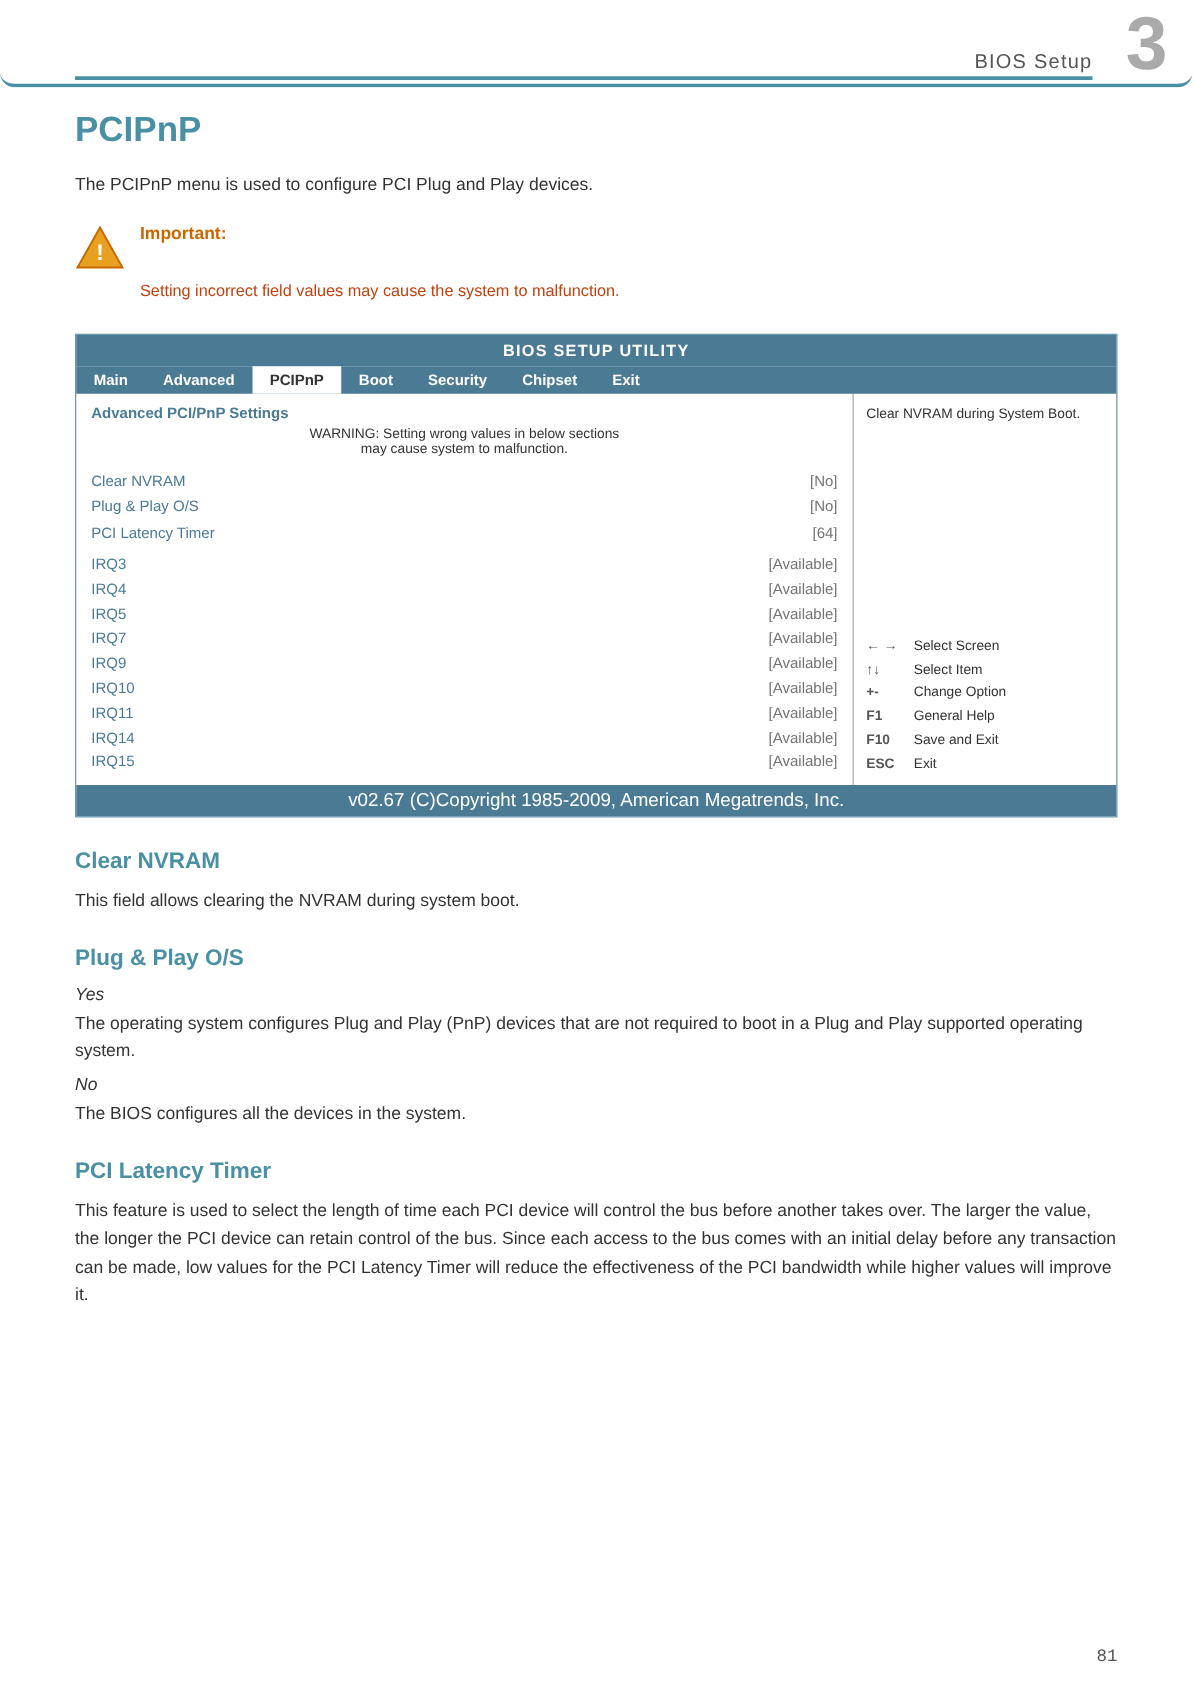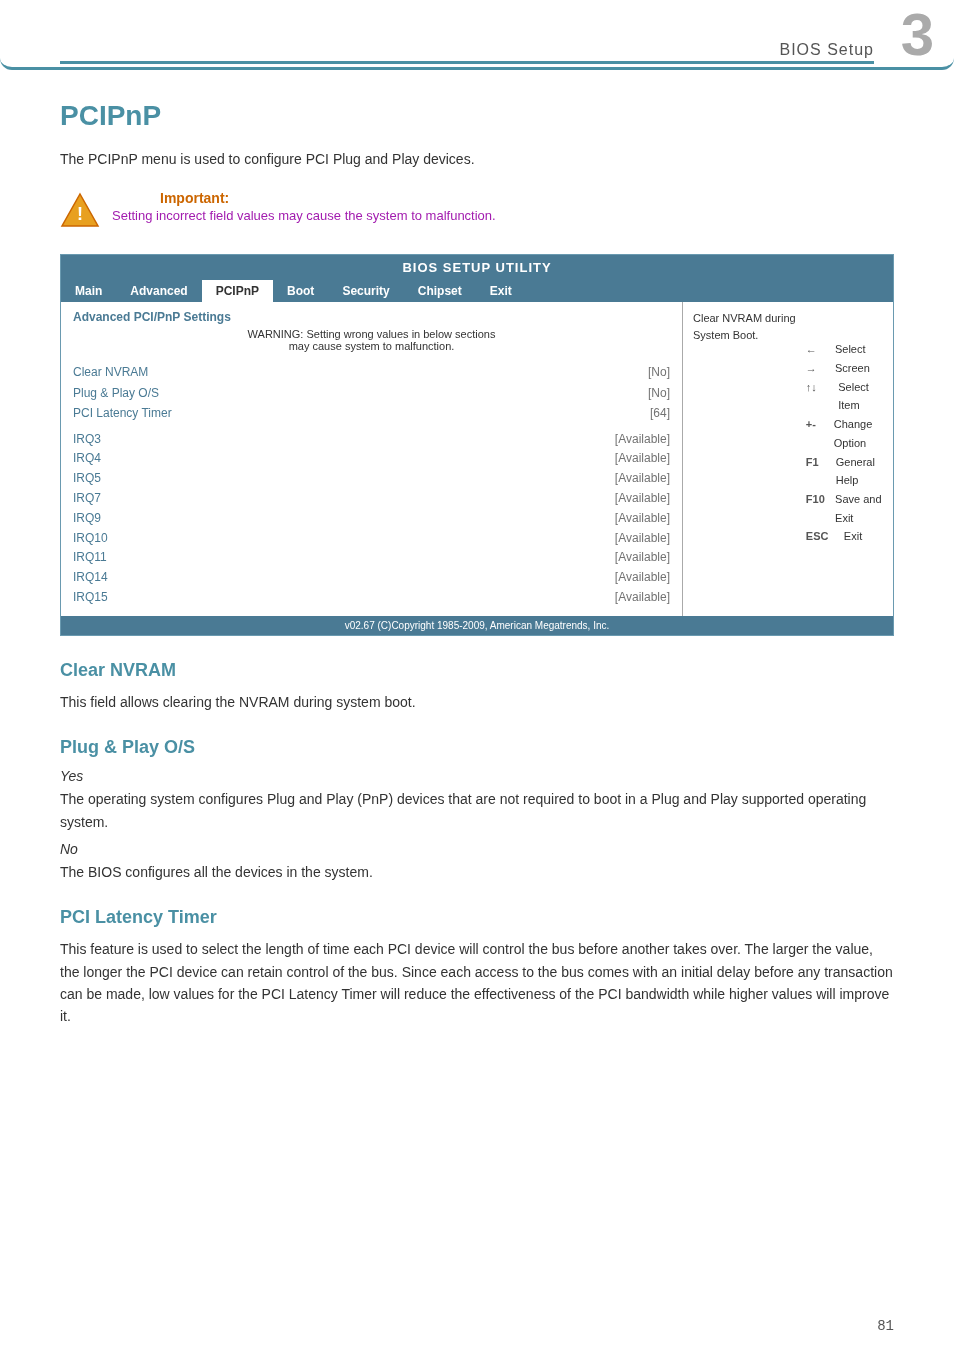--- a/index.html
+++ b/index.html
@@ -42,21 +42,21 @@
       position: absolute;
       bottom: 3px;
       left: 60px;
       right: 80px;
       height: 3px;
       background: linear-gradient(to right, #4a90a4, #4a90a4);
     }
 
     
     .content {
-      padding: 30px 60px;
+      padding: 18px 60px;
     }
 
     .page-title {
       font-size: 28px;
       color: #4a90a4;
       font-weight: bold;
       margin-bottom: 16px;
     }
 
     .intro-text {
@@ -75,26 +75,26 @@
     }
     .warning-icon {
       width: 40px;
       height: 40px;
       flex-shrink: 0;
     }
     .warning-text .warning-title {
       color: #cc6600;
       font-weight: bold;
       font-size: 14px;
-      margin-left: 48px;
     }
     .warning-text .warning-body {
-      color: #a21caf;
+      color: #c2410c;
       font-size: 13px;
       line-height: 1.5;
+      margin-top: 29px;
     }
     .bios-section-header {
       color: #4a7a94;
       font-weight: bold;
       font-size: 12px;
       margin-bottom: 4px;
     }
     .bios-warning {
       color: #333;
       font-size: 11px;
@@ -215,32 +215,33 @@
     .bios-main-panel {
       flex: 1;
       padding: 8px 12px;
       border-right: 1px solid #aaa;
     }
     .bios-side-panel {
       width: 210px;
       padding: 8px 10px;
       font-size: 11px;
       display: flex;
+      flex-direction: column;
       justify-content: space-between;
     }
     .side-info {
       color: #333;
       font-size: 11px;
       line-height: 1.5;
     }
     .bios-footer-bar {
       background: #4a7a94;
       color: white;
       text-align: center;
-      font-size: 10px;
+      font-size: 15px;
       padding: 4px;
     }
   </style>
 </head>
 <body>
 
 <div class="header-bar">
   <div class="header-line"></div>
   <span class="bios-setup-label">BIOS Setup</span>
   <span class="chapter-number">3</span>

